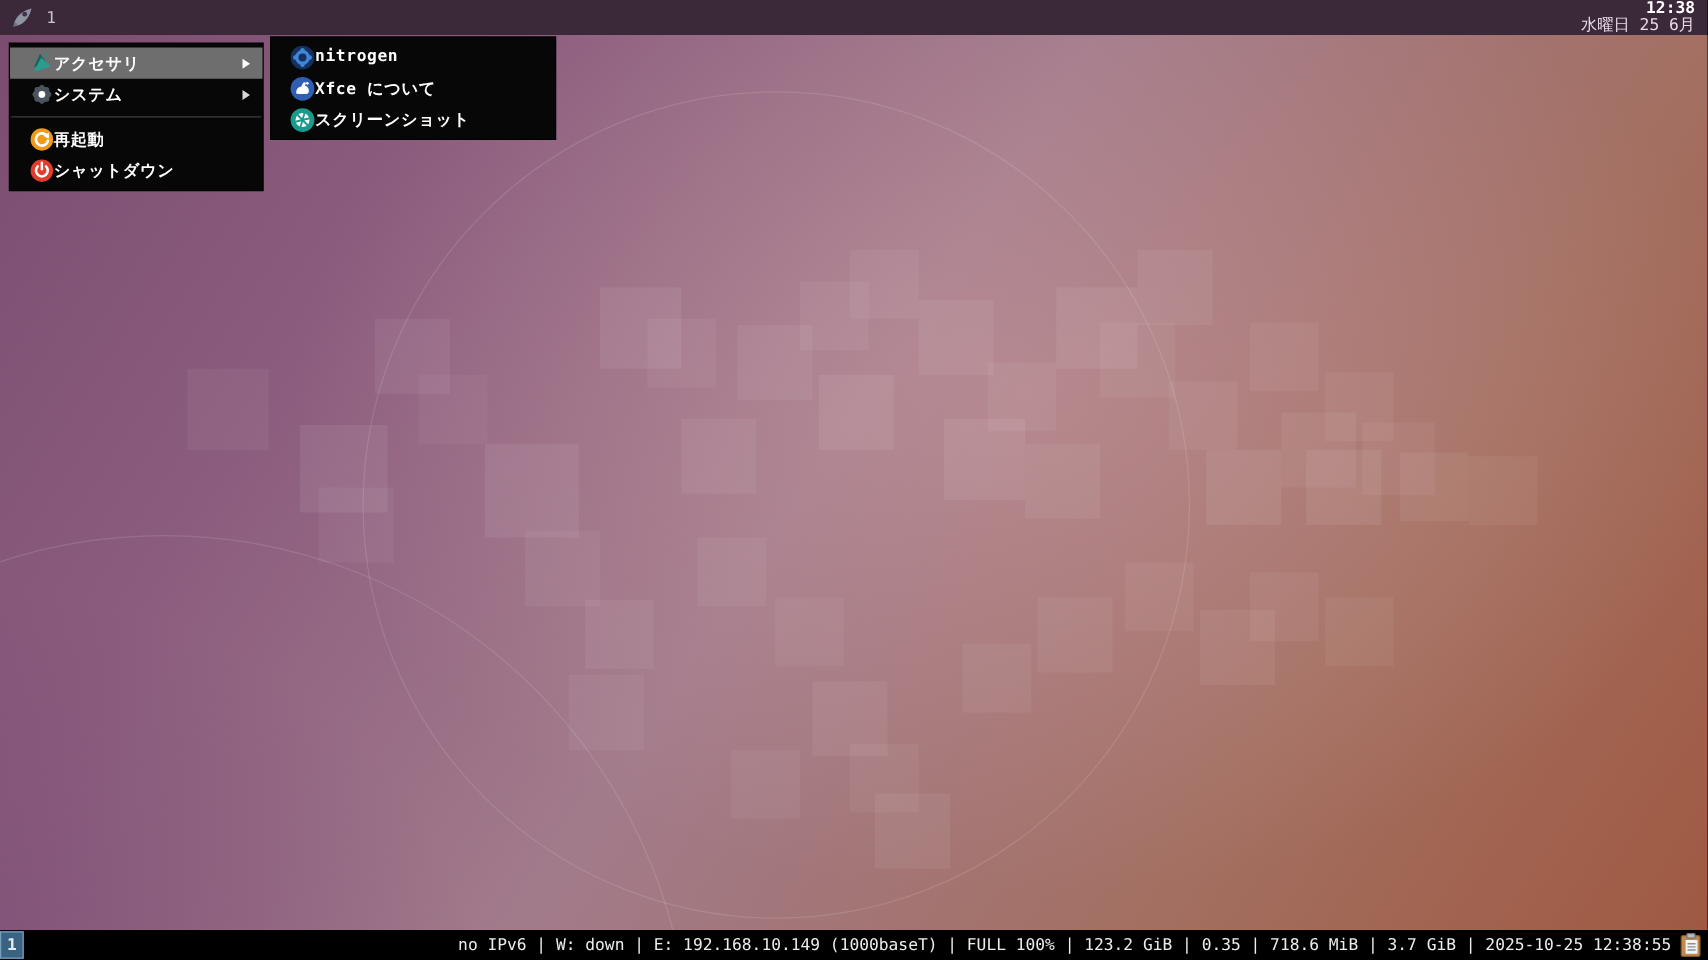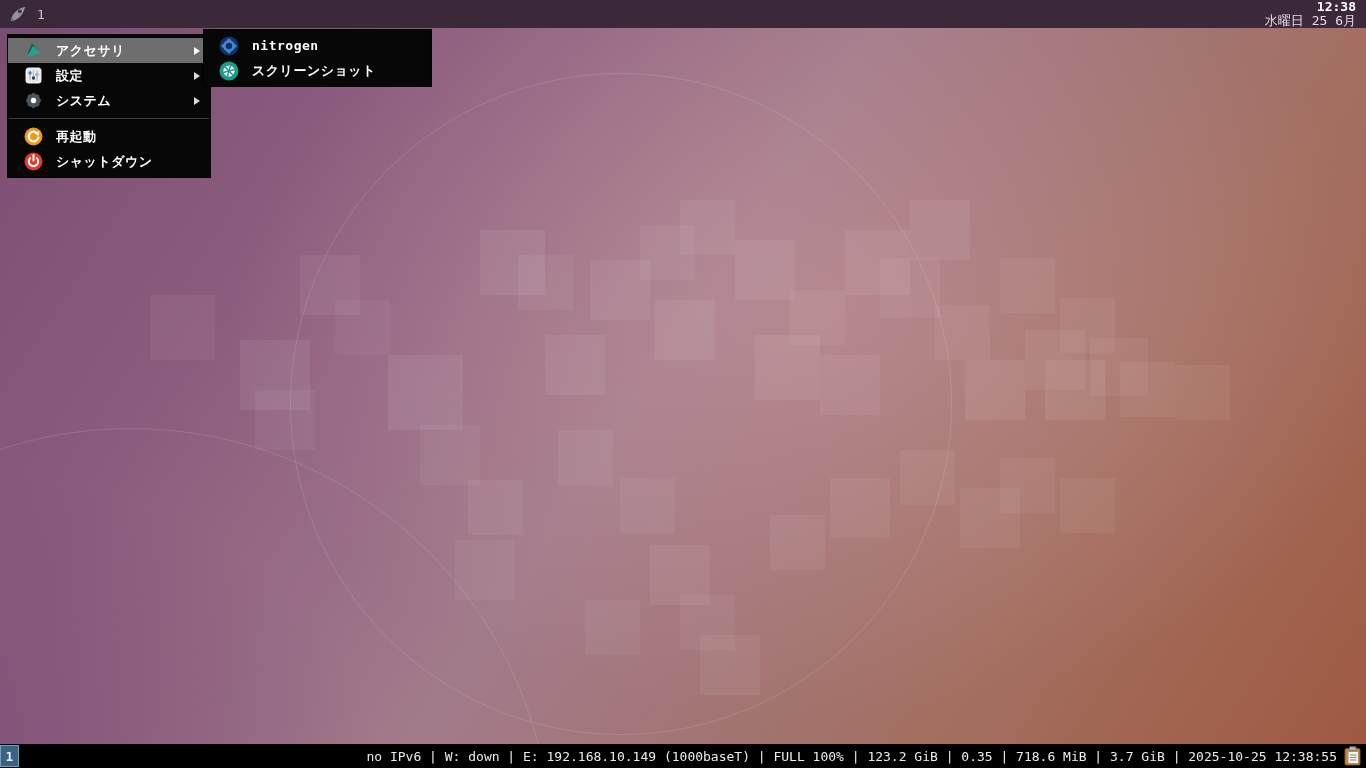--- a/index.html
+++ b/index.html
@@ -33,31 +33,31 @@
       linear-gradient(123deg,#7a4d70 0%, #8c5c7e 22%, #a27b8b 48%, #a36f60 76%, #9f5942 100%);
   }
   .wp-square{position:absolute;background:#fff;}
   .wp-circle{position:absolute;border:1px solid rgba(255,255,255,0.12);border-radius:50%;}
   
   .menu-panel{
     position:absolute;background:#070707;z-index:60;
     padding:3px 0;box-shadow:0 0 0 1px #000;
   }
   .menu-main{left:8px;top:35px;width:202px;}
-  .menu-sub{left:204px;top:30px;width:227px;}
+  .menu-sub{left:217px;top:30px;width:227px;}
   .menu-item{
     height:25px;display:flex;align-items:center;position:relative;
     cursor:default;
   }
   .menu-item .mi-icon{
     width:20px;height:20px;margin-left:15px;display:flex;
     align-items:center;justify-content:center;flex:0 0 auto;
   }
   .menu-item .mi-label{
-    color:#fdfdfd;font-size:13px;font-weight:bold;margin-left:13px;
+    color:#fdfdfd;font-size:13px;font-weight:bold;
     font-family:"DejaVu Sans Mono","DejaVu Sans",sans-serif;
     white-space:nowrap;letter-spacing:0.5px;
   }
   .menu-item.highlight{background:#6e6e6e;}
   .menu-item .sub-arrow{
     position:absolute;right:10px;top:50%;margin-top:-4px;
     width:0;height:0;border-left:6px solid #d8d8d8;
     border-top:4px solid transparent;border-bottom:4px solid transparent;
   }
   .menu-sep{height:1px;background:#3e3e3e;margin:5px 1px;}
@@ -157,37 +157,20 @@
         <path d="M3 16.5 L16.5 12 L9 5 Z" fill="#2a9d8f"></path>
         <path d="M10.5 3.2 l3.2-1.4 1.2 3.2 Z" fill="#2f8d81"></path>
       </svg>
     </span>
     <span class="mi-label">アクセサリ</span>
     <span class="sub-arrow" style="border-left-color:#ffffff;"></span>
   </div>
   <div class="menu-item">
     <span class="mi-icon">
       <svg width="19" height="19" viewBox="0 0 19 19">
-        <rect x="1.5" y="1.5" width="16" height="16" rx="3.5" fill="#ececec"></rect>
-        <g stroke="#b9c2c9" stroke-width="1.5" stroke-linecap="round">
-          <line x1="6" y1="5" x2="6" y2="14"></line>
-            <line x1="9.5" y1="5" x2="9.5" y2="14"></line>
-            <line x1="13" y1="5" x2="13" y2="14"></line>
-        </g>
-        <circle cx="6" cy="7" r="1.7" fill="#3f7fc1"></circle>
-        <circle cx="9.5" cy="12" r="1.7" fill="#25435c"></circle>
-        <circle cx="13" cy="8.5" r="1.7" fill="#9fb0ba"></circle>
-      </svg>
-    </span>
-    <span class="mi-label">設定</span>
-    <span class="sub-arrow"></span>
-  </div>
-  <div class="menu-item">
-    <span class="mi-icon">
-      <svg width="19" height="19" viewBox="0 0 19 19">
         <g fill="#4b545c">
           <rect x="3.6" y="3.6" width="11.8" height="11.8" rx="2"></rect>
           <rect x="3.6" y="3.6" width="11.8" height="11.8" rx="2" transform="rotate(45 9.5 9.5)"></rect>
           <circle cx="9.5" cy="9.5" r="6.3"></circle>
         </g>
         <circle cx="9.5" cy="9.5" r="2.7" fill="#ffffff"></circle>
       </svg>
     </span>
     <span class="mi-label">システム</span>
     <span class="sub-arrow"></span>
@@ -223,20 +206,30 @@
         <g fill="#3f86d8">
           <circle cx="10" cy="4.2" r="1.8"></circle>
             <circle cx="15.8" cy="10" r="1.8"></circle>
           <circle cx="10" cy="15.8" r="1.8"></circle>
             <circle cx="4.2" cy="10" r="1.8"></circle>
         </g>
         <circle cx="10" cy="10" r="4.6" stroke="#3f86d8" stroke-width="2.8" fill="#16305e"></circle>
       </svg>
     </span>
     <span class="mi-label">nitrogen</span>
+  </div>
+  <div class="menu-item">
+    <span class="mi-icon">
+      <svg width="20" height="20" viewBox="0 0 20 20">
+        <circle cx="10" cy="10" r="9.5" fill="#2e5fb2"></circle>
+        <path d="M5 13.6 Q4.8 8.8 9 8.2 L10.3 5.6 Q11.3 4.4 12.6 5 L12.1 7.6 Q15.2 8.6 15.1 12 Q15 14.2 12.8 14.2 L7 14.2 Q5 14.2 5 13.6 Z" fill="#ffffff"></path>
+        <circle cx="13.8" cy="5.6" r="1.1" fill="#ffffff"></circle>
+      </svg>
+    </span>
+    <span class="mi-label">Xfce について</span>
   </div>
   <div class="menu-item">
     <span class="mi-icon">
       <svg width="20" height="20" viewBox="0 0 20 20">
         <circle cx="10" cy="10" r="9.5" fill="#1a9a8a"></circle>
         <circle cx="10" cy="10" r="5.6" fill="#ffffff"></circle>
         <g stroke="#1a9a8a" stroke-width="1.5">
           <line x1="11.6" y1="4.4" x2="10" y2="10"></line>
           <line x1="11.6" y1="4.4" x2="10" y2="10" transform="rotate(60 10 10)"></line>
           <line x1="11.6" y1="4.4" x2="10" y2="10" transform="rotate(120 10 10)"></line>

